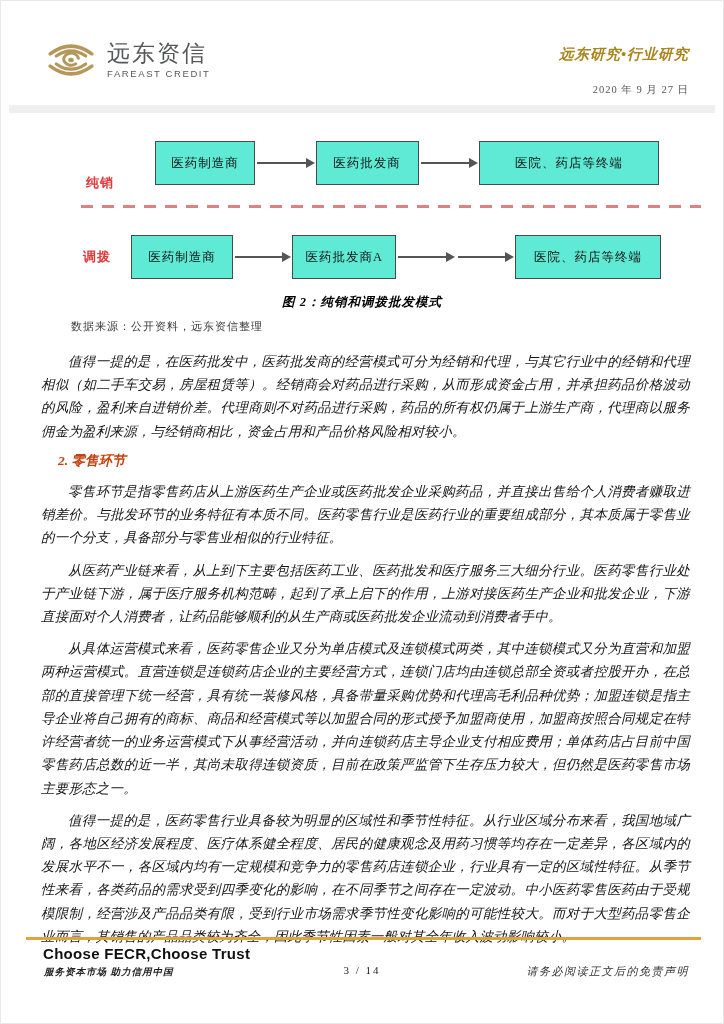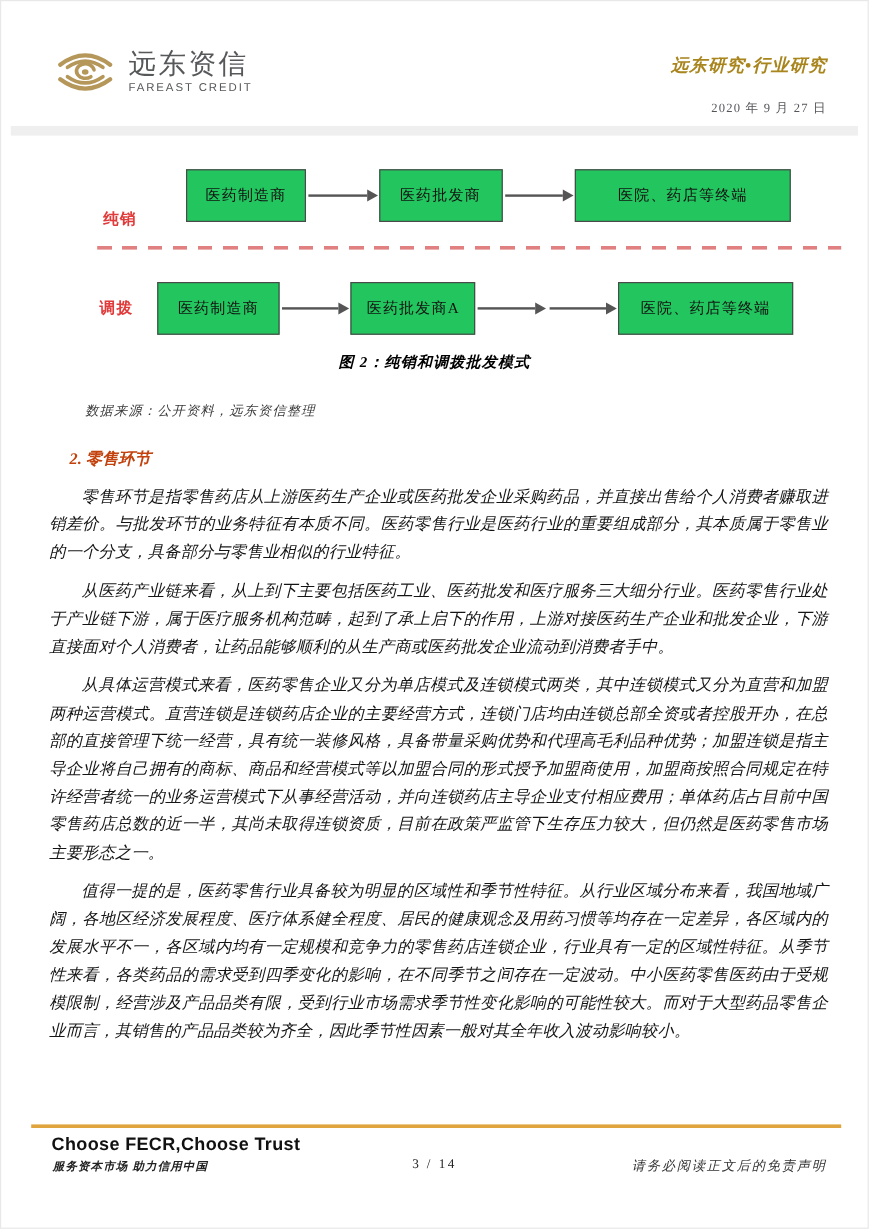--- a/index.html
+++ b/index.html
@@ -36,39 +36,39 @@
   .flow-row { display:flex; align-items:center; height:44px; }
   .flow-row1 { margin:0 64px 0 85px; }
   .flow-row2 { margin:0 62px 0 82px; }
   .flow-label {
     color:#e03a3a; font-weight:bold; font-size:13px; letter-spacing:1px;
     flex:0 0 auto;
   }
   .flow-row1 .flow-label { width:69px;margin-top:40px; }
   .flow-row2 .flow-label { width:48px; }
   .flow-box {
-    flex:0 0 auto; height:44px; border:1.5px solid #4a4a4a; background:#22c55e;
+    flex:0 0 auto; height:44px; border:1.5px solid #4a4a4a; background:#5eead4;
     display:flex; align-items:center; justify-content:center;
     font-size:12.5px; letter-spacing:1px; color:#111; text-align:center;
   }
   .flow-arrow { flex:1 1 auto; height:2px; background:#555; position:relative; margin:0 10px 0 2px; }
   .flow-arrow::after {
     content:''; position:absolute; right:-9px; top:-4px;
     border-left:9px solid #555; border-top:5px solid transparent; border-bottom:5px solid transparent;
   }
   .dashed-sep {
     height:3px; margin:20px 22px 27px 80px;
     background:repeating-linear-gradient(90deg, #e08080 0 12px, transparent 12px 21px);
   }
   .fig-caption {
     text-align:center; font-weight:bold; font-style:italic;
     font-size:12.5px; margin-top:15px; color:#000; letter-spacing:1px;
   }
   .fig-source {
-    margin:24px 0 0 70px; font-size:11px; font-style:italic; color:#3a3a3a; letter-spacing:1px;
+    margin:8px 0 0 70px; font-size:11px; color:#3a3a3a; letter-spacing:1px;
   }
 
   
   .body-text { padding:16px 33px 0 40px; }
   .para {
     font-size:13.5px; line-height:1.72; text-align:justify;
     text-indent:2em; margin-bottom:9px; color:#141414; font-style:italic; letter-spacing:0.2px;
   }
   .section-heading {
     font-size:13.5px; font-weight:bold; font-style:italic;
@@ -139,20 +139,21 @@
     <div class="flow-arrow"></div>
     <div class="flow-arrow"></div>
     <div class="flow-box" style="width:146px">医院、药店等终端</div>
   </div>
 
   <div class="fig-caption">图 2：纯销和调拨批发模式</div>
   <div class="fig-source">数据来源：公开资料，远东资信整理</div>
 </div>
 
 <div class="body-text">
+  <p class="para">值得一提的是，在医药批发中，医药批发商的经营模式可分为经销和代理，与其它行业中的经销和代理相似（如二手车交易，房屋租赁等）。经销商会对药品进行采购，从而形成资金占用，并承担药品价格波动的风险，盈利来自进销价差。代理商则不对药品进行采购，药品的所有权仍属于上游生产商，代理商以服务佣金为盈利来源，与经销商相比，资金占用和产品价格风险相对较小。</p>
   <h3 class="section-heading">2. 零售环节</h3>
   <p class="para">零售环节是指零售药店从上游医药生产企业或医药批发企业采购药品，并直接出售给个人消费者赚取进销差价。与批发环节的业务特征有本质不同。医药零售行业是医药行业的重要组成部分，其本质属于零售业的一个分支，具备部分与零售业相似的行业特征。</p>
   <p class="para">从医药产业链来看，从上到下主要包括医药工业、医药批发和医疗服务三大细分行业。医药零售行业处于产业链下游，属于医疗服务机构范畴，起到了承上启下的作用，上游对接医药生产企业和批发企业，下游直接面对个人消费者，让药品能够顺利的从生产商或医药批发企业流动到消费者手中。</p>
   <p class="para">从具体运营模式来看，医药零售企业又分为单店模式及连锁模式两类，其中连锁模式又分为直营和加盟两种运营模式。直营连锁是连锁药店企业的主要经营方式，连锁门店均由连锁总部全资或者控股开办，在总部的直接管理下统一经营，具有统一装修风格，具备带量采购优势和代理高毛利品种优势；加盟连锁是指主导企业将自己拥有的商标、商品和经营模式等以加盟合同的形式授予加盟商使用，加盟商按照合同规定在特许经营者统一的业务运营模式下从事经营活动，并向连锁药店主导企业支付相应费用；单体药店占目前中国零售药店总数的近一半，其尚未取得连锁资质，目前在政策严监管下生存压力较大，但仍然是医药零售市场主要形态之一。</p>
   <p class="para">值得一提的是，医药零售行业具备较为明显的区域性和季节性特征。从行业区域分布来看，我国地域广阔，各地区经济发展程度、医疗体系健全程度、居民的健康观念及用药习惯等均存在一定差异，各区域内的发展水平不一，各区域内均有一定规模和竞争力的零售药店连锁企业，行业具有一定的区域性特征。从季节性来看，各类药品的需求受到四季变化的影响，在不同季节之间存在一定波动。中小医药零售医药由于受规模限制，经营涉及产品品类有限，受到行业市场需求季节性变化影响的可能性较大。而对于大型药品零售企业而言，其销售的产品品类较为齐全，因此季节性因素一般对其全年收入波动影响较小。</p>
 </div>
 
 <div>
   <div class="footer-line"></div>
   <div class="footer-slogan-en">Choose FECR,Choose Trust</div>

